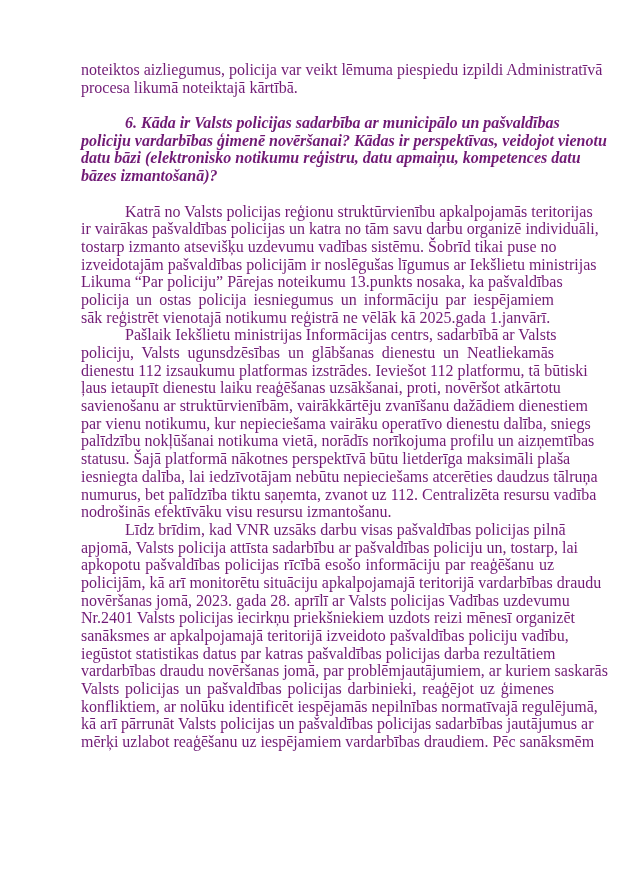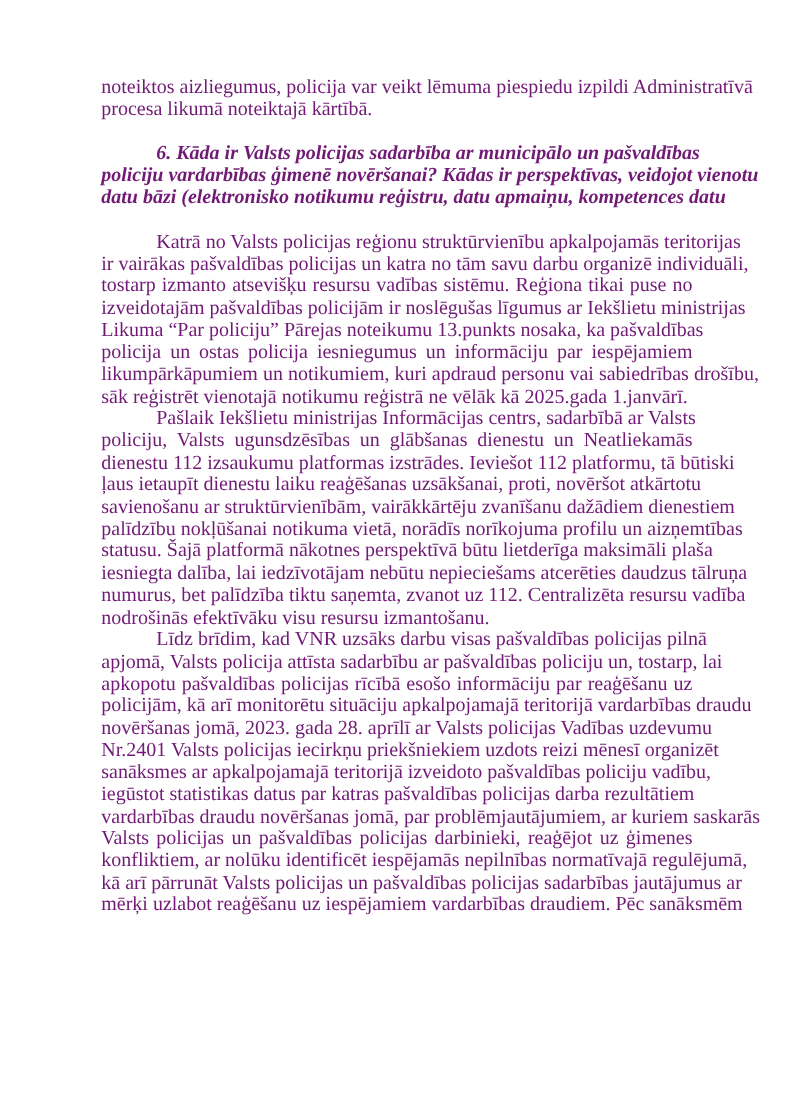--- a/index.html
+++ b/index.html
@@ -21,38 +21,39 @@
 <div class="page">
   <div>
     <span class="line">noteiktos aizliegumus, policija var veikt lēmuma piespiedu izpildi Administratīvā</span>
     <span class="line last">procesa likumā noteiktajā kārtībā.</span>
   </div>
   <div class="gap"></div>
   <div class="heading">
     <span class="line indent">6. Kāda ir Valsts policijas sadarbība ar municipālo un pašvaldības</span>
     <span class="line">policiju vardarbības ģimenē novēršanai? Kādas ir perspektīvas, veidojot vienotu</span>
     <span class="line">datu bāzi (elektronisko notikumu reģistru, datu apmaiņu, kompetences datu</span>
+    <span class="line last">bāzes izmantošanā)?</span>
   </div>
   <div class="gap"></div>
   <div>
     <span class="line indent">Katrā no Valsts policijas reģionu struktūrvienību apkalpojamās teritorijas</span>
     <span class="line">ir vairākas pašvaldības policijas un katra no tām savu darbu organizē individuāli,</span>
-    <span class="line">tostarp izmanto atsevišķu resursu vadības sistēmu. Reģiona tikai  puse  no</span>
+    <span class="line">tostarp izmanto atsevišķu uzdevumu vadības sistēmu. Šobrīd tikai  puse  no</span>
     <span class="line">izveidotajām  pašvaldības policijām ir noslēgušas līgumus ar Iekšlietu ministrijas</span>
     <span class="line">Likuma “Par policiju” Pārejas noteikumu 13.punkts nosaka, ka pašvaldības</span>
     <span class="line">policija un ostas policija iesniegumus un informāciju par iespējamiem</span>
-    <span class="line">likumpārkāpumiem un notikumiem, kuri apdraud personu vai sabiedrības drošību,</span>
     <span class="line last">sāk reģistrēt vienotajā notikumu reģistrā ne vēlāk kā 2025.gada 1.janvārī.</span>
   </div>
   <div>
     <span class="line indent">Pašlaik Iekšlietu ministrijas Informācijas centrs, sadarbībā ar Valsts</span>
     <span class="line">policiju, Valsts ugunsdzēsības un glābšanas dienestu un Neatliekamās</span>
     <span class="line">dienestu 112 izsaukumu platformas izstrādes. Ieviešot 112 platformu, tā būtiski</span>
     <span class="line">ļaus ietaupīt dienestu laiku reaģēšanas uzsākšanai, proti, novēršot atkārtotu</span>
     <span class="line">savienošanu ar struktūrvienībām, vairākkārtēju zvanīšanu dažādiem dienestiem</span>
+    <span class="line">par vienu notikumu, kur nepieciešama vairāku operatīvo dienestu dalība, sniegs</span>
     <span class="line">palīdzību nokļūšanai notikuma vietā, norādīs norīkojuma profilu un aizņemtības</span>
     <span class="line">statusu. Šajā platformā nākotnes perspektīvā būtu lietderīga maksimāli plaša</span>
     <span class="line">iesniegta dalība, lai iedzīvotājam nebūtu nepieciešams atcerēties daudzus tālruņa</span>
     <span class="line">numurus, bet palīdzība tiktu saņemta, zvanot uz 112. Centralizēta resursu vadība</span>
     <span class="line last">nodrošinās efektīvāku visu resursu izmantošanu.</span>
   </div>
   <div>
     <span class="line indent">Līdz brīdim, kad VNR uzsāks darbu visas pašvaldības policijas pilnā</span>
     <span class="line">apjomā, Valsts policija attīsta sadarbību ar pašvaldības policiju un, tostarp, lai</span>
     <span class="line">apkopotu pašvaldības policijas rīcībā esošo informāciju par reaģēšanu uz</span>

